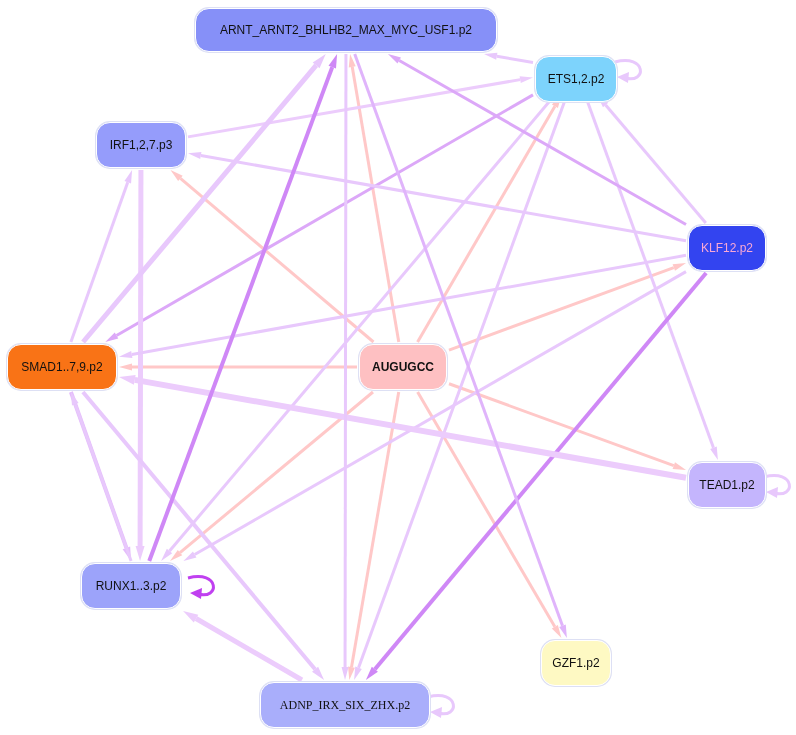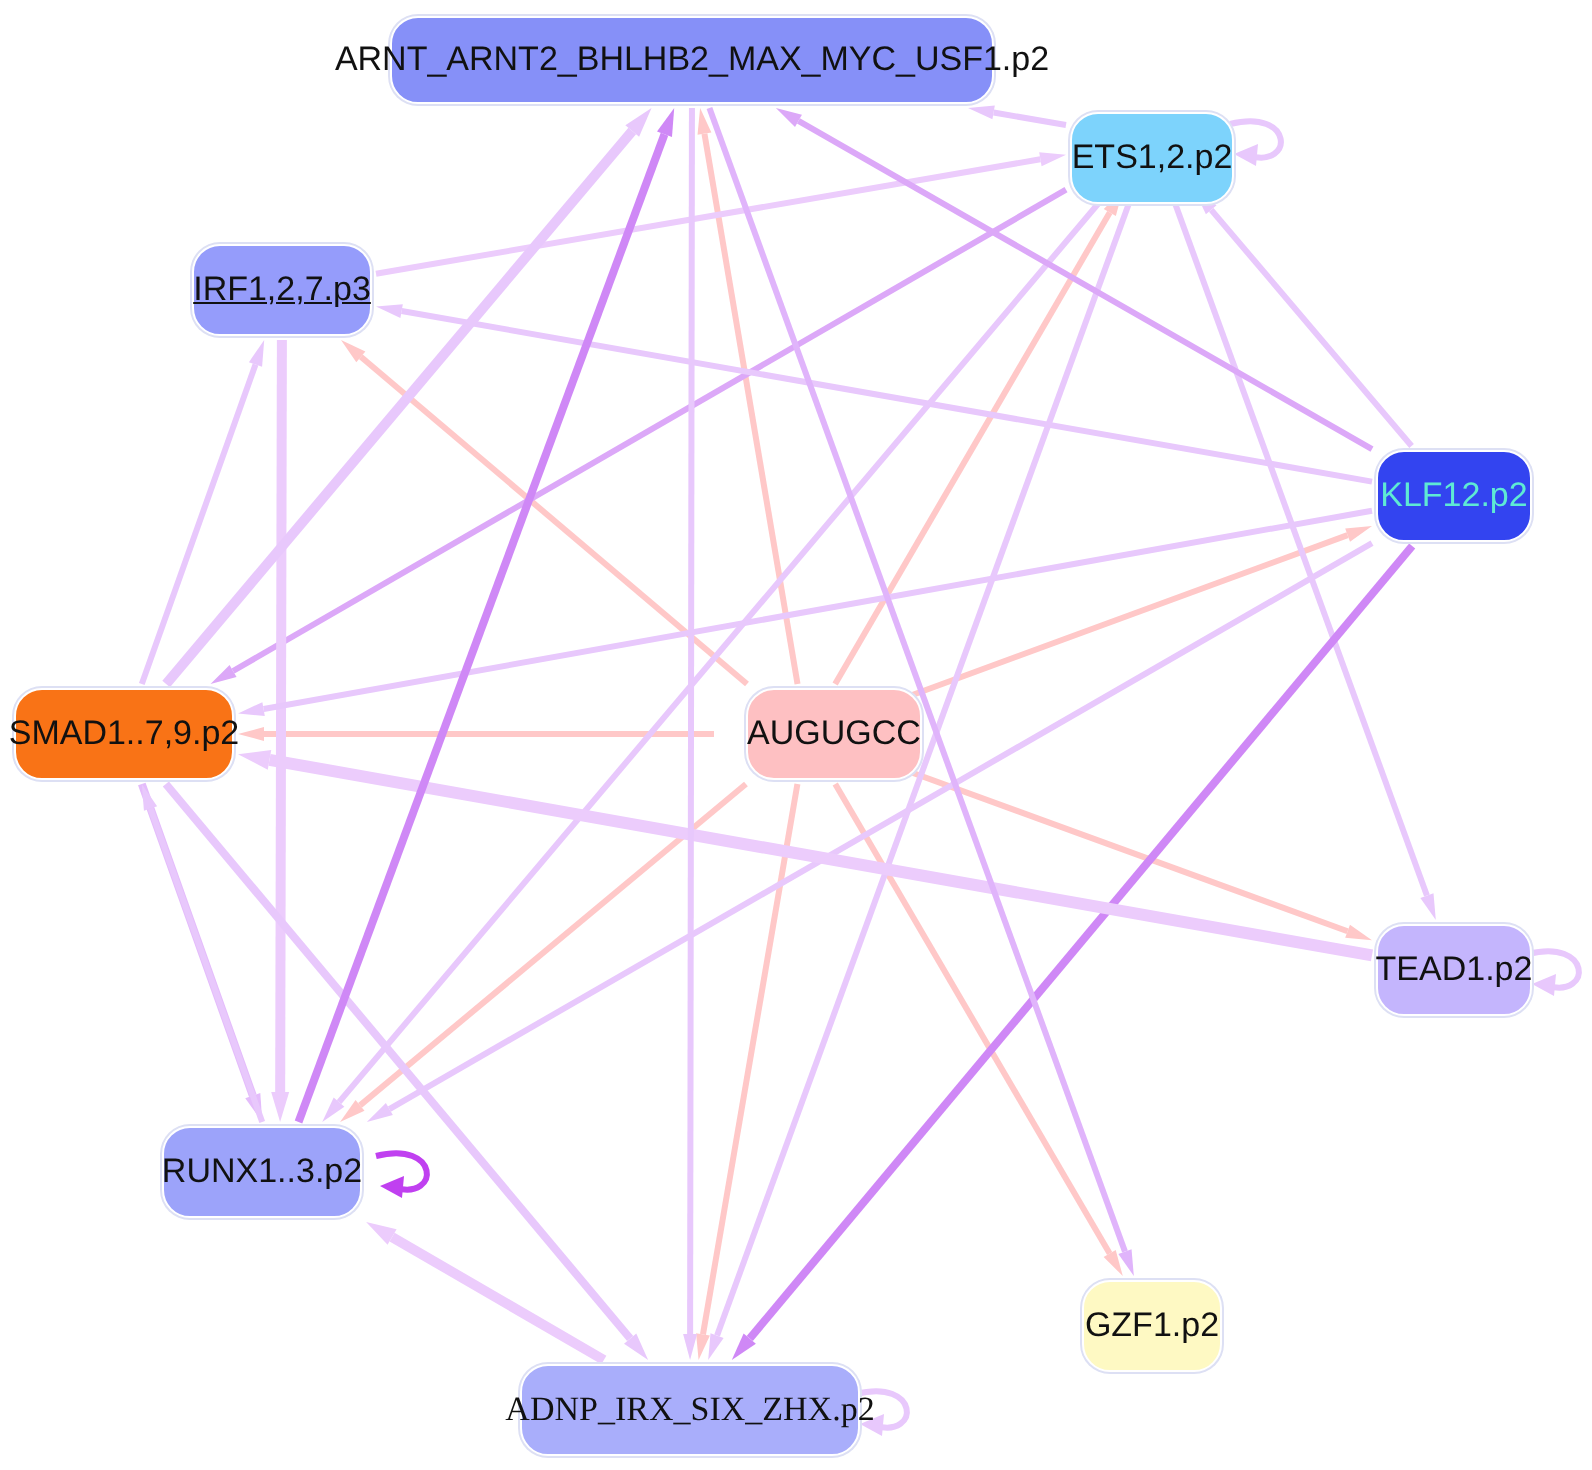--- a/index.html
+++ b/index.html
@@ -6,24 +6,24 @@
     body { width: 796px; height: 735px; position: relative; overflow: hidden;
            font-family: "Liberation Sans", "DejaVu Sans", sans-serif; }
     #graph-canvas { position: absolute; left: 0; top: 0; width: 796px; height: 735px; }
     .node {
       position: absolute;
       box-sizing: border-box;
       border-radius: 14px;
       border: 1.5px solid #ffffff;
       box-shadow: 0 0 0 1px #dde0f4;
       display: flex; align-items: center; justify-content: center;
-      font-size: 17px; color: #111111; white-space: nowrap;
+      font-size: 12px; color: #111111; white-space: nowrap;
       cursor: pointer;
     }
-    .node.dark { color: #5eead4; }
+    .node.dark { color: #f9a8d4; }
   </style>
 </head>
 <body>
 
 <svg id="graph-canvas" xmlns="http://www.w3.org/2000/svg">
   <defs></defs>
   <g id="edge-layer">
       <line x1="398.7715133531157" y1="342" x2="352.2273673829018" y2="66.81794400066502" stroke="#ffc8c8" stroke-width="3"></line>
       <polygon points="350.0593471810089,54 355.67835230615776,66.23424625400155 348.7763824596458,67.4016417473285" fill="#ffc8c8"></polygon>
       <line x1="373.4954954954955" y1="342" x2="180.42278022171624" y2="178.4040351496985" stroke="#ffc8c8" stroke-width="3"></line>
@@ -95,21 +95,21 @@
       <path d="M 188 578 C 220 570, 220 600, 198 594" fill="none" stroke="#c040f0" stroke-width="3"></path>
       <polygon points="190,593 202,588 201,599" fill="#c040f0"></polygon>
       <path d="M 428 697 C 460 689, 460 719, 438 713" fill="none" stroke="#e8c8fc" stroke-width="3"></path>
       <polygon points="430,712 442,707 441,718" fill="#e8c8fc"></polygon>
     </g>
 </svg>
 
 <div id="node-layer">
   <div class="node" style="left: 195px; top: 8px; width: 302px; height: 44px; background: rgb(134, 144, 248);">ARNT_ARNT2_BHLHB2_MAX_MYC_USF1.p2</div>
   <div class="node" style="left: 535px; top: 56px; width: 82px; height: 46px; background: #7dd3fc;">ETS1,2.p2</div>
-  <div class="node" style="left: 96px; top: 122px; width: 90px; height: 46px; background: rgb(149, 156, 251); text-decoration: underline;">IRF1,2,7.p3</div>
+  <div class="node" style="left: 96px; top: 122px; width: 90px; height: 46px; background: rgb(149, 156, 251);">IRF1,2,7.p3</div>
   <div class="node dark" style="left: 688px; top: 225px; width: 78px; height: 46px; background: rgb(51, 68, 240);">KLF12.p2</div>
   <div class="node" style="left: 7px; top: 344px; width: 110px; height: 46px; background: #f97316;">SMAD1..7,9.p2</div>
-  <div class="node" style="left: 373px; top: 344px; width: 88px; height: 46px; background: rgb(254, 192, 194);">AUGUGCC</div>
+  <div class="node" style="left: 359px; top: 344px; width: 88px; height: 46px; background: rgb(254, 192, 194); font-weight: bold;">AUGUGCC</div>
   <div class="node" style="left: 688px; top: 462px; width: 78px; height: 46px; background: #c4b5fd;">TEAD1.p2</div>
   <div class="node" style="left: 81px; top: 563px; width: 100px; height: 46px; background: rgb(156, 163, 250);">RUNX1..3.p2</div>
   <div class="node" style="left: 541px; top: 640px; width: 70px; height: 46px; background: #fef9c3;">GZF1.p2</div>
   <div class="node" style="left: 260px; top: 682px; width: 170px; height: 46px; background: rgb(169, 174, 251); font-family: Liberation Serif, serif;">ADNP_IRX_SIX_ZHX.p2</div>
 </div>
 
 </body></html>

